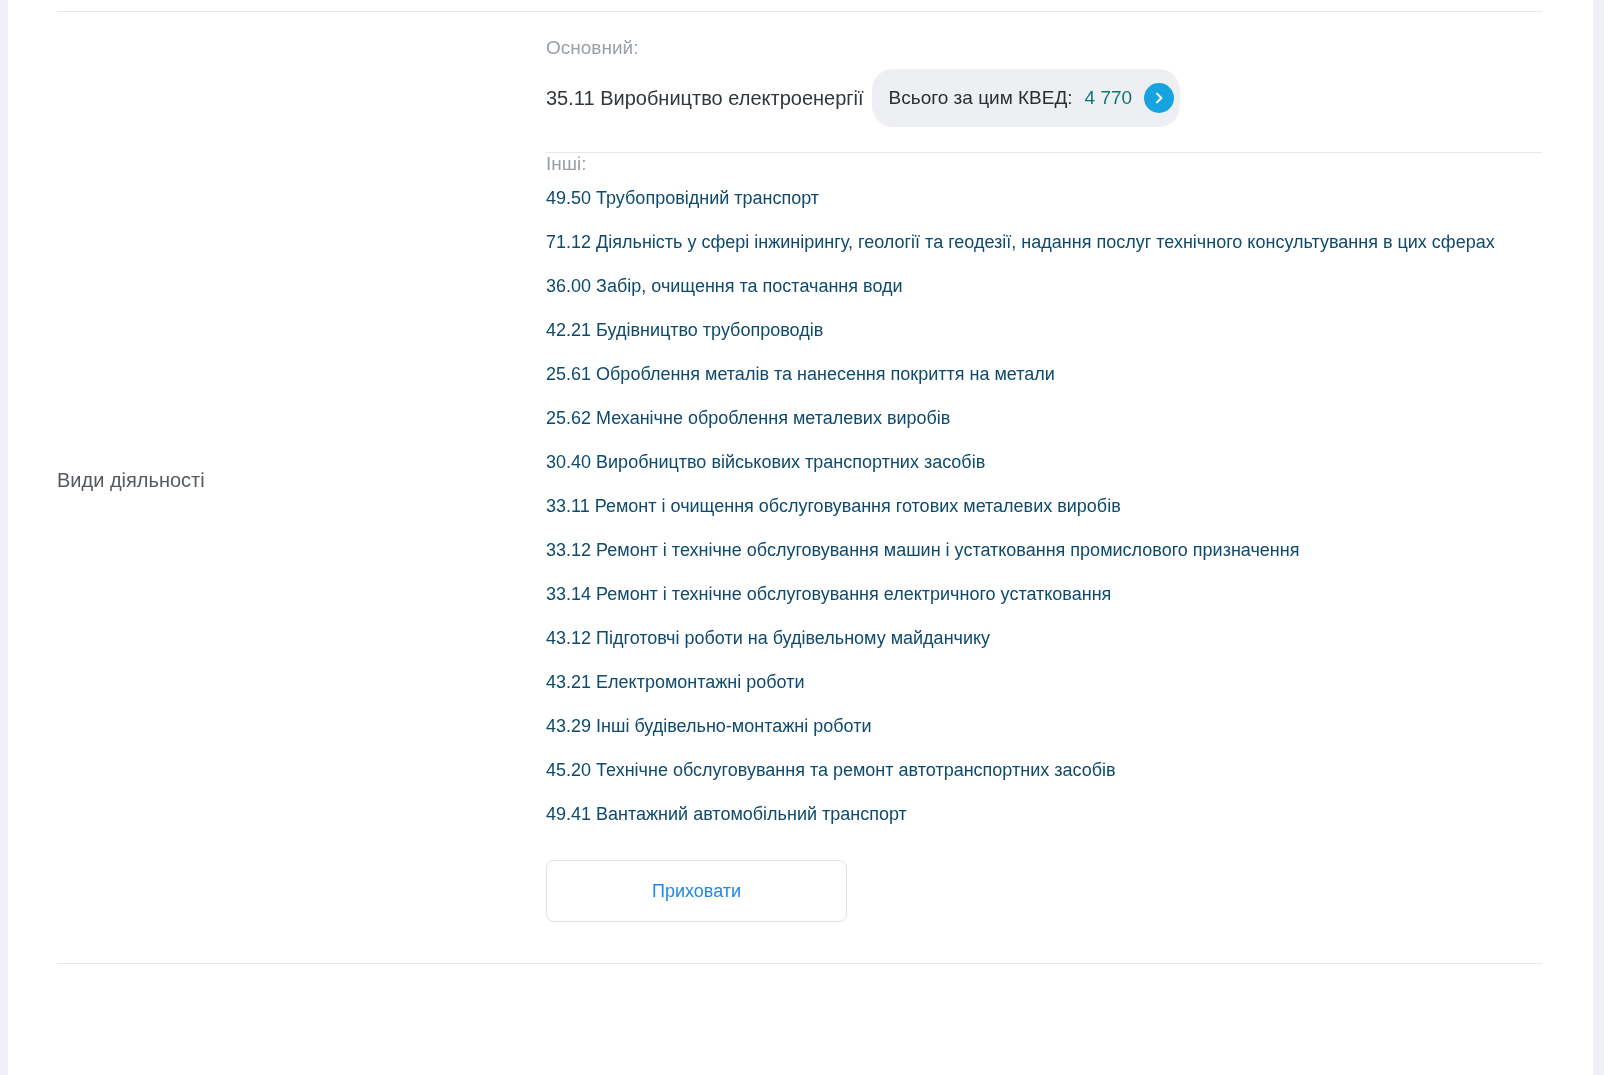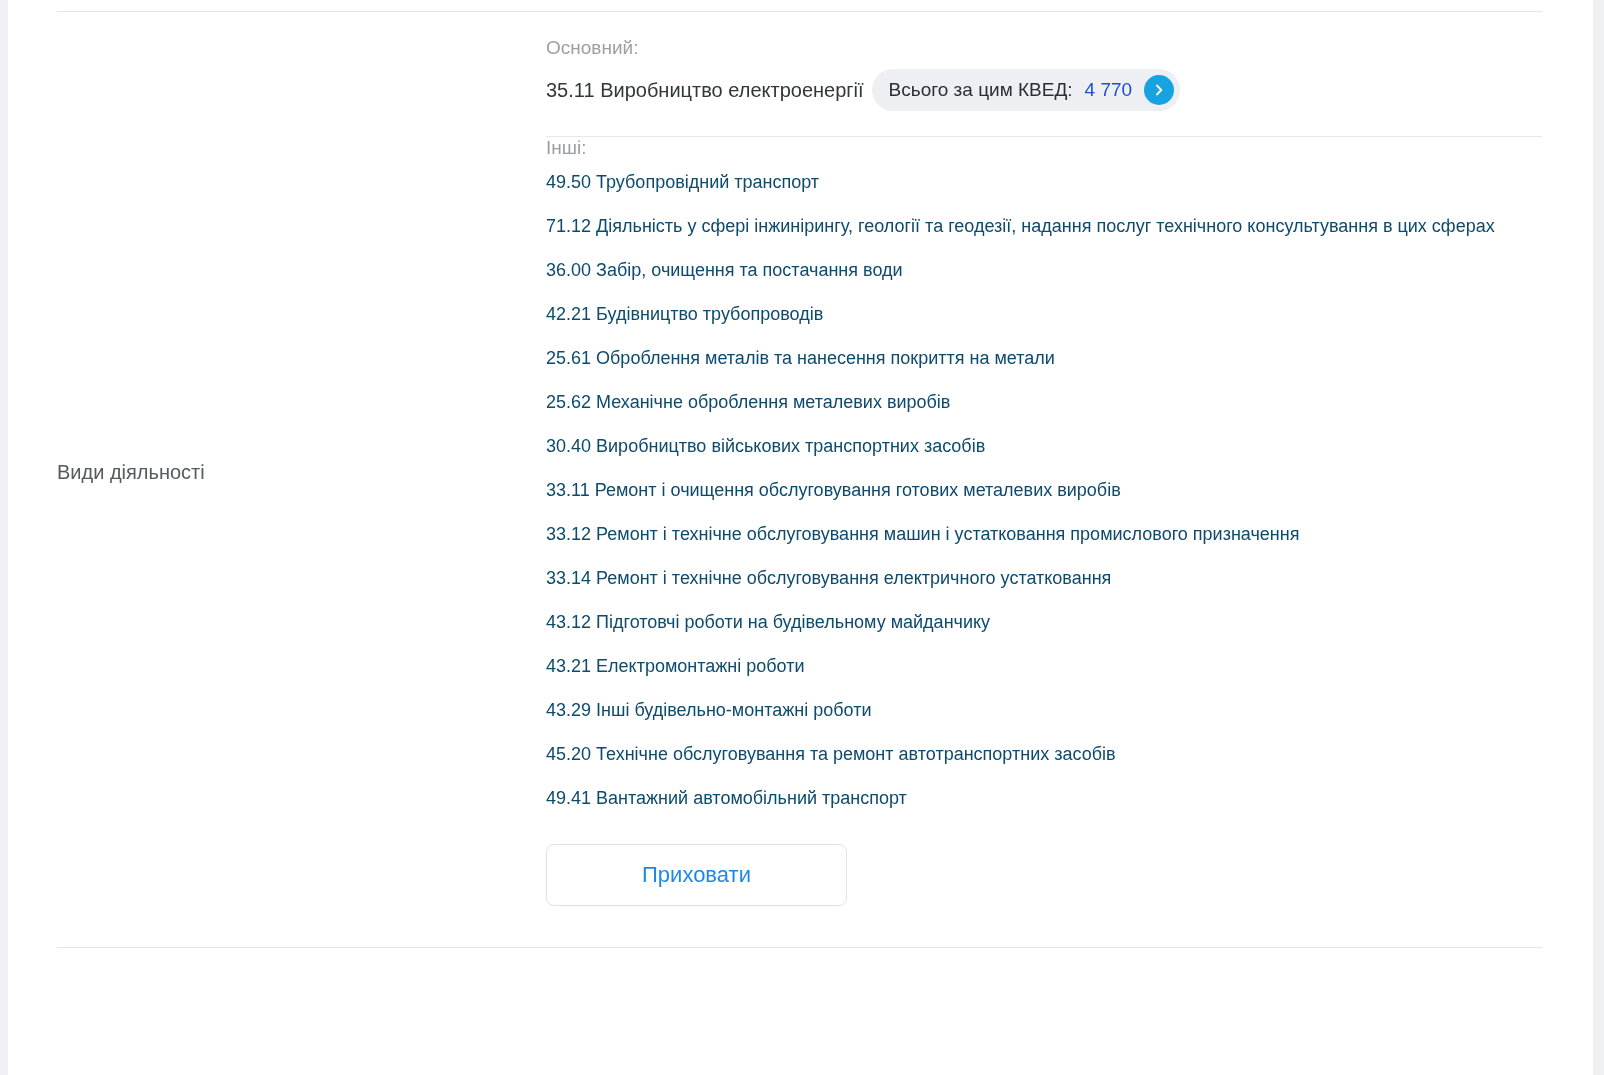--- a/index.html
+++ b/index.html
@@ -27,42 +27,42 @@
   .right-col { flex: 1 1 auto; min-width: 0; }
   .muted-label { font-size: 19px; color: #9aa0a5; }
   .primary-label { margin-top: 25px; }
 
   .primary-row { margin-top: 10px; display: flex; align-items: center; gap: 8px; }
   .kved-primary-text { font-size: 20px; color: #32373b; white-space: nowrap; }
 
   .kved-badge {
     display: inline-flex; align-items: center; gap: 12px;
     background: #edeff3; border-radius: 21px;
-    padding: 6px 6px 6px 17px; height: 42px; cursor: pointer;
+    padding: 6px 6px 6px 17px; height: 58px; cursor: pointer;
   }
   .kved-badge-label { font-size: 19px; color: #2b2f33; white-space: nowrap; }
-  .kved-badge-count { font-size: 19px; color: #1d4ed8; white-space: nowrap; }
+  .kved-badge-count { font-size: 19px; color: #0f766e; white-space: nowrap; }
   .kved-badge-circle {
     width: 30px; height: 30px; border-radius: 50%;
     background: #17a2e0; display: flex; align-items: center; justify-content: center;
     flex: 0 0 30px; cursor: pointer;
   }
   .kved-badge-circle svg { width: 16px; height: 16px; display: block; }
 
   .inner-divider { margin-top: 25px; }
   .others-label { }
 
   .kved-list { margin-top: 8px; }
   .kved-item { font-size: 18px; line-height: 31px; color: #0c4a6e; margin-bottom: 13px; }
 
   .hide-button {
     margin-top: 30px; width: 301px; height: 62px;
     background: #ffffff; border: 1px solid #dfe3e8; border-radius: 8px;
     display: flex; align-items: center; justify-content: center;
-    font-size: 22px; color: #1e88e5; cursor: pointer;
+    font-size: 18px; color: #1e88e5; cursor: pointer;
     font-family: "Liberation Sans", "DejaVu Sans", sans-serif;
   }
 </style>
 </head>
 <body>
 
 <div class="edge-stripe edge-left"></div>
 <div class="edge-stripe edge-right"></div>
 
 <div class="content">

